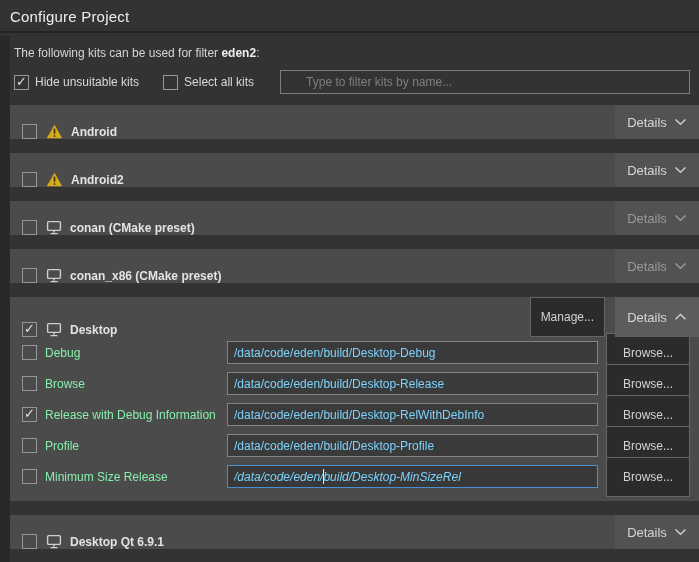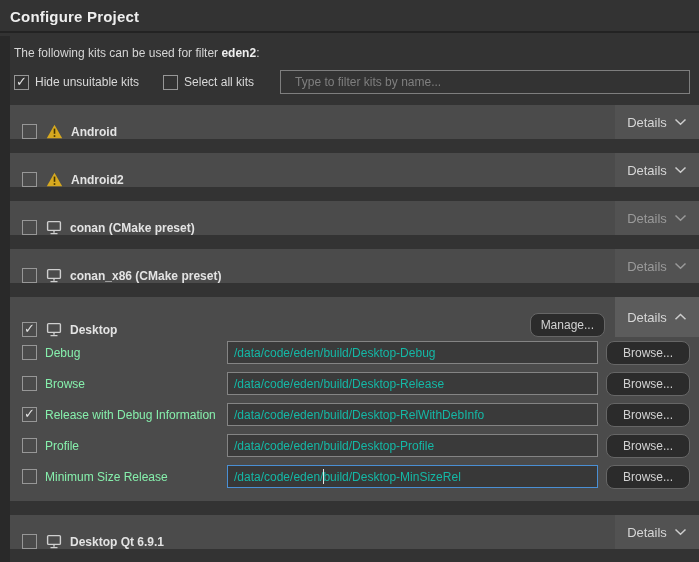--- a/index.html
+++ b/index.html
@@ -2,67 +2,67 @@
 <html><head>
 <meta charset="utf-8">
 <style>
   * { margin:0; padding:0; box-sizing:border-box; }
   html,body { background:#333333; }
   body { font-family:"Liberation Sans","DejaVu Sans",sans-serif; }
   .app { position:relative; width:699px; height:562px; background:#333333; overflow:hidden; color:#d6d6d6; }
 
   
   .hdr { padding:8px 10px 6px 10px; border-bottom:2px solid #232323; }
-  .hdr h1 { font-size:15px; font-weight:bold; color:#eeeeee; letter-spacing:0.2px; }
+  .hdr h1 { font-size:15px; font-weight:normal; color:#eeeeee; letter-spacing:0.2px; }
 
   
   .left-strip { position:absolute; left:0; top:36px; width:10px; height:526px; background:#292929; }
 
   .content { margin-left:10px; position:relative; }
 
   .intro { padding:13px 9px 0 4px; font-size:12px; color:#d6d6d6; }
   .intro b { color:#eeeeee; }
 
   .controls { display:flex; align-items:center; gap:10px; padding:10px 9px 0 4px; }
   .cb-group { display:flex; align-items:center; gap:6px; cursor:default; }
   .cb { width:15px; height:15px; border:1px solid #979797; background:transparent; position:relative; flex:none; }
   .cb.checked::after { content:"✓"; position:absolute; top:-2px; left:1px; font-size:13px; color:#e2e2e2; }
   .cb-label { font-size:12px; color:#d9d9d9; white-space:nowrap;text-align:right; }
   .cb-group + .cb-group { margin-left:14px; }
 
   .filter { flex:1; margin-left:16px; height:24px; background:#333333; border:1px solid #7e7e7e;
-            color:#d9d9d9; font-size:12px; padding:0 14px; font-family:inherit; outline:none; }
+            color:#d9d9d9; font-size:12px; padding:0 25px; font-family:inherit; outline:none; }
   .filter::placeholder { color:#7f7f7f; }
 
   
   .kits { margin-top:11px; }
   .kit-row { height:34px; background:#4b4b4b; display:flex; align-items:flex-end; padding-left:12px; margin-bottom:14px; position:relative; }
   .kit-ico { margin-left:9px; display:flex; align-items:center; }
   .kit-name { margin-left:8px; font-size:12px; font-weight:bold; color:#e3e3e3; }
   .spacer { flex:1; }
   .details-zone { height:100%; width:84px; display:flex; align-items:center; justify-content:center; gap:7px;
                   background:#525252; cursor:pointer; flex:none; }
   .details-txt { font-size:13px; color:#d6d6d6; }
   .details-zone.dim .details-txt { color:#9a9a9a; }
   .details-zone.dim svg path { stroke:#9a9a9a; }
 
   
   .kit-block { background:#4b4b4b; margin-bottom:14px; padding-bottom:9px; }
   .kit-block .kit-row { margin-bottom:0; background:transparent; height:40px; }
   .kit-block .details-zone { background:#5c5c5c; }
-  .btn { background:#2b2b2b; border:1px solid #666666; border-radius:8px; color:#d2d2d2;
-         font-size:12px; font-family:inherit; padding:0 10px; height:24px; cursor:pointer; }
+  .btn { background:#2b2b2b; border:1px solid #666666; border-radius:0; color:#d2d2d2;
+         font-size:12px; font-family:inherit; padding:0 10px; height:40px; cursor:pointer; }
   .manage-btn { margin-right:10px; }
 
   .cfg-row { display:flex; align-items:center; padding:0 9px 0 12px; height:31px; }
   .cfg-label { margin-left:8px; width:182px; font-size:12px; color:#86efac; flex:none; }
   .path-wrap { flex:1; position:relative; display:flex; }
-  .path-input { width:100%; height:23px; background:#3a3a3a; border:1px solid #848484; color:#14b8a6;
+  .path-input { width:100%; height:23px; background:#3a3a3a; border:1px solid #848484; color:#7dd3fc;
                 font-size:12px; padding:0 6px; font-family:inherit; outline:none; }
-  .path-input.focused { border:1px solid #4a8fd4; background:#383838; }
+  .path-input.focused { border:1px solid #4a8fd4; background:#383838;font-style:italic; }
   .caret { position:absolute; left:96px; top:4px; width:1px; height:15px; background:#e6e6e6; }
   .browse-btn { width:84px; margin-left:8px; flex:none; }
 </style>
 </head>
 <body>
 
 <div class="app">
 
   <div class="hdr">
     <h1>Configure Project</h1>

